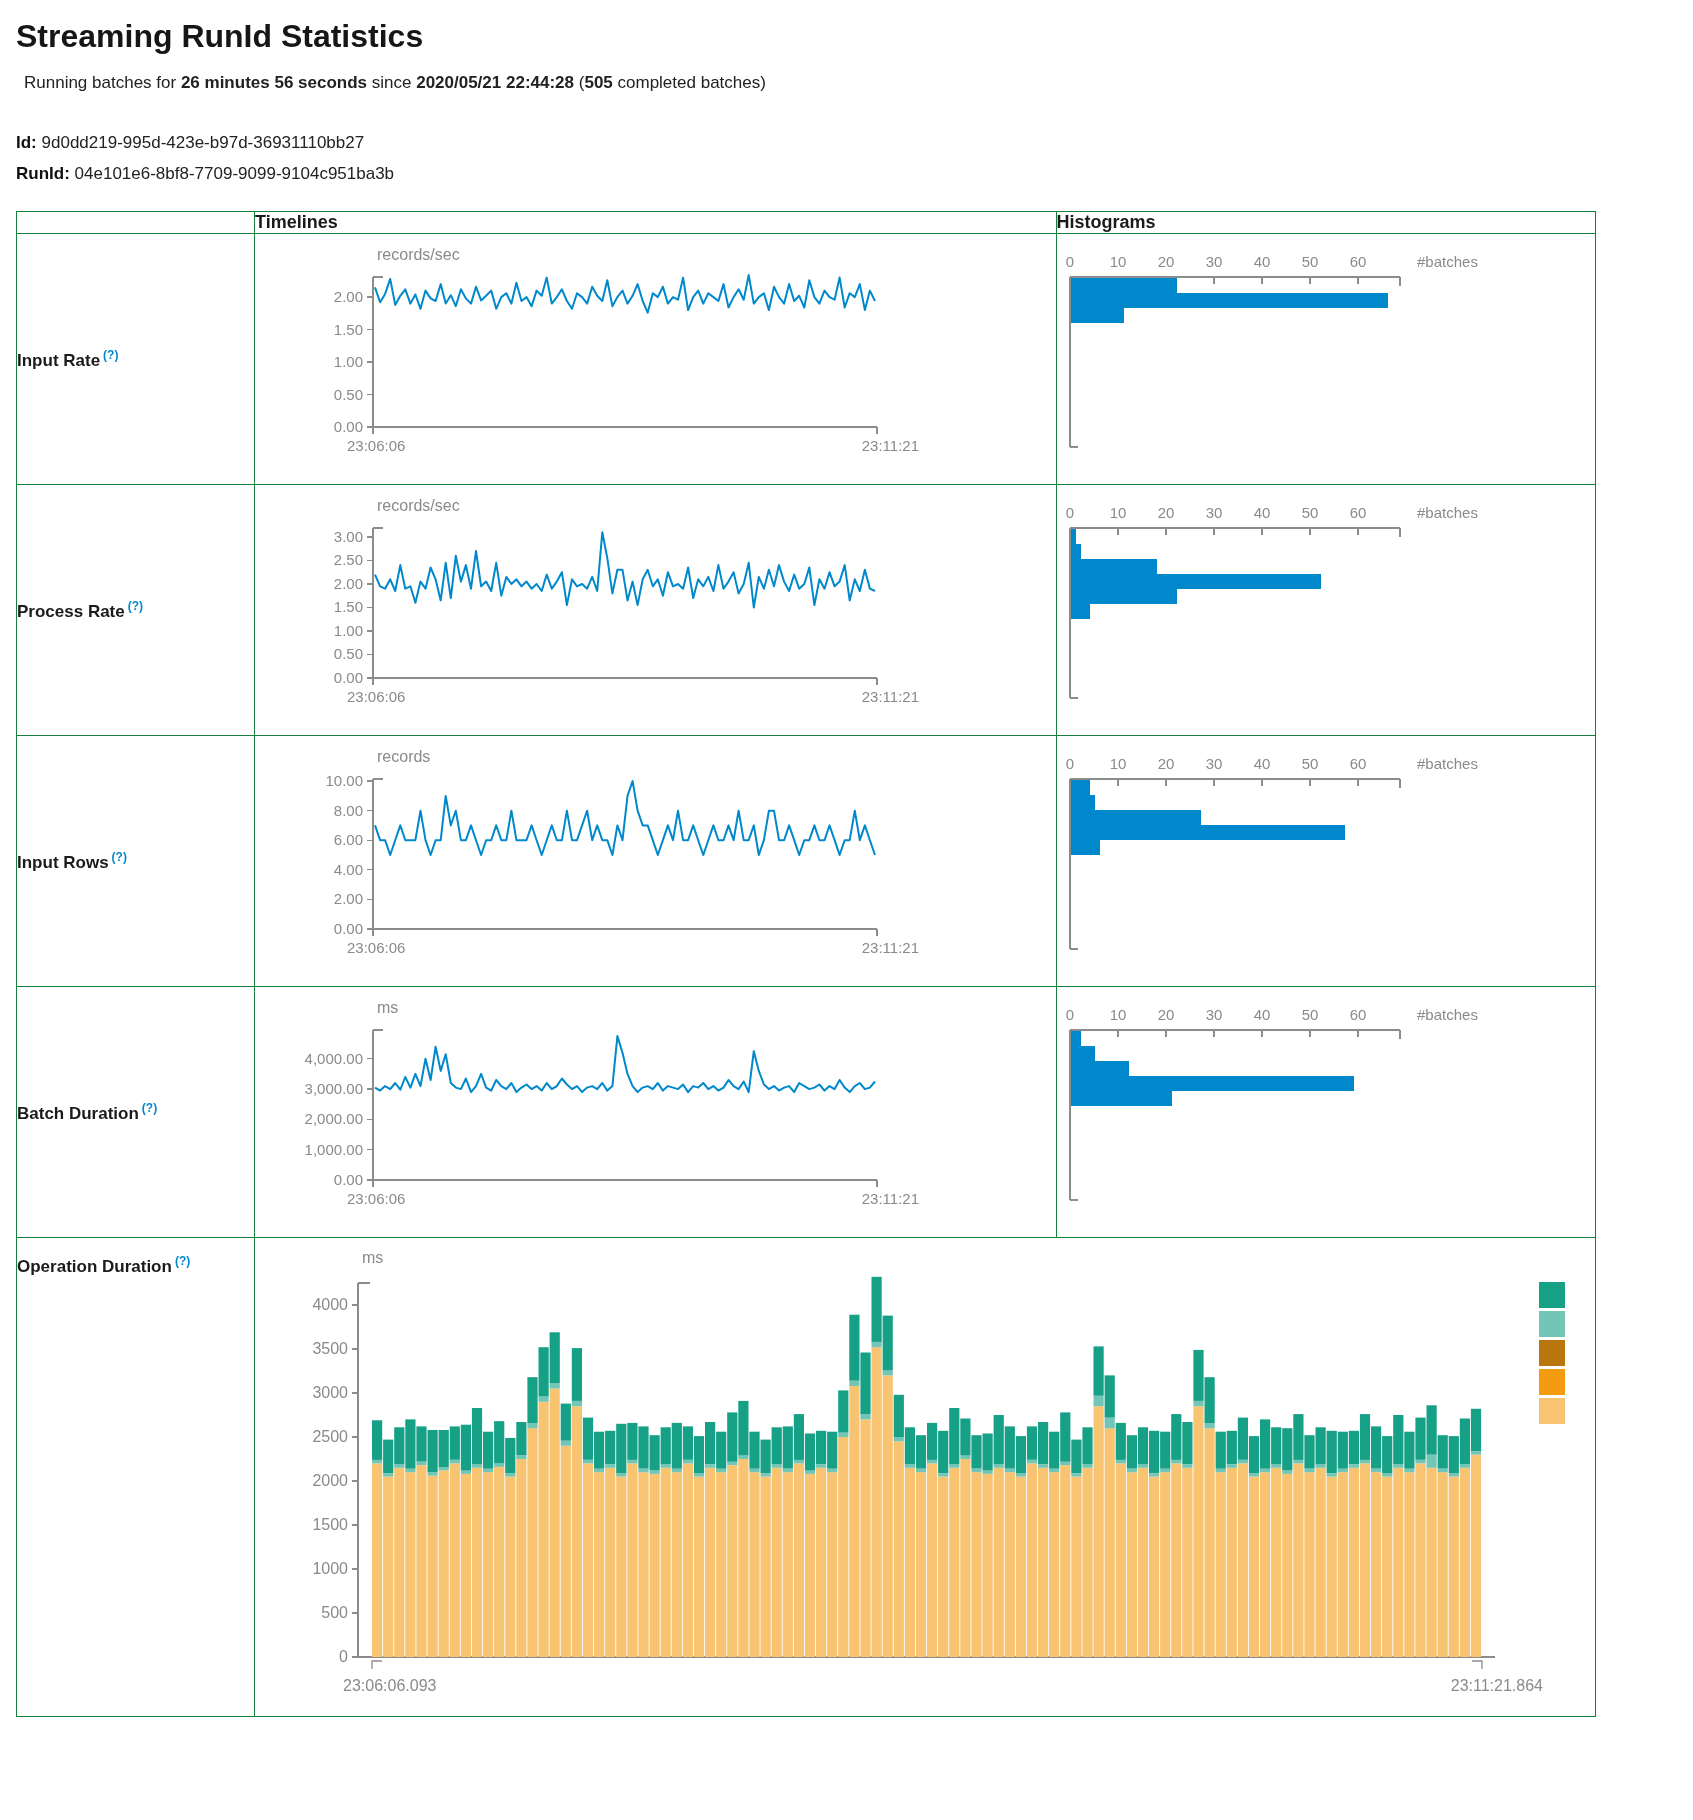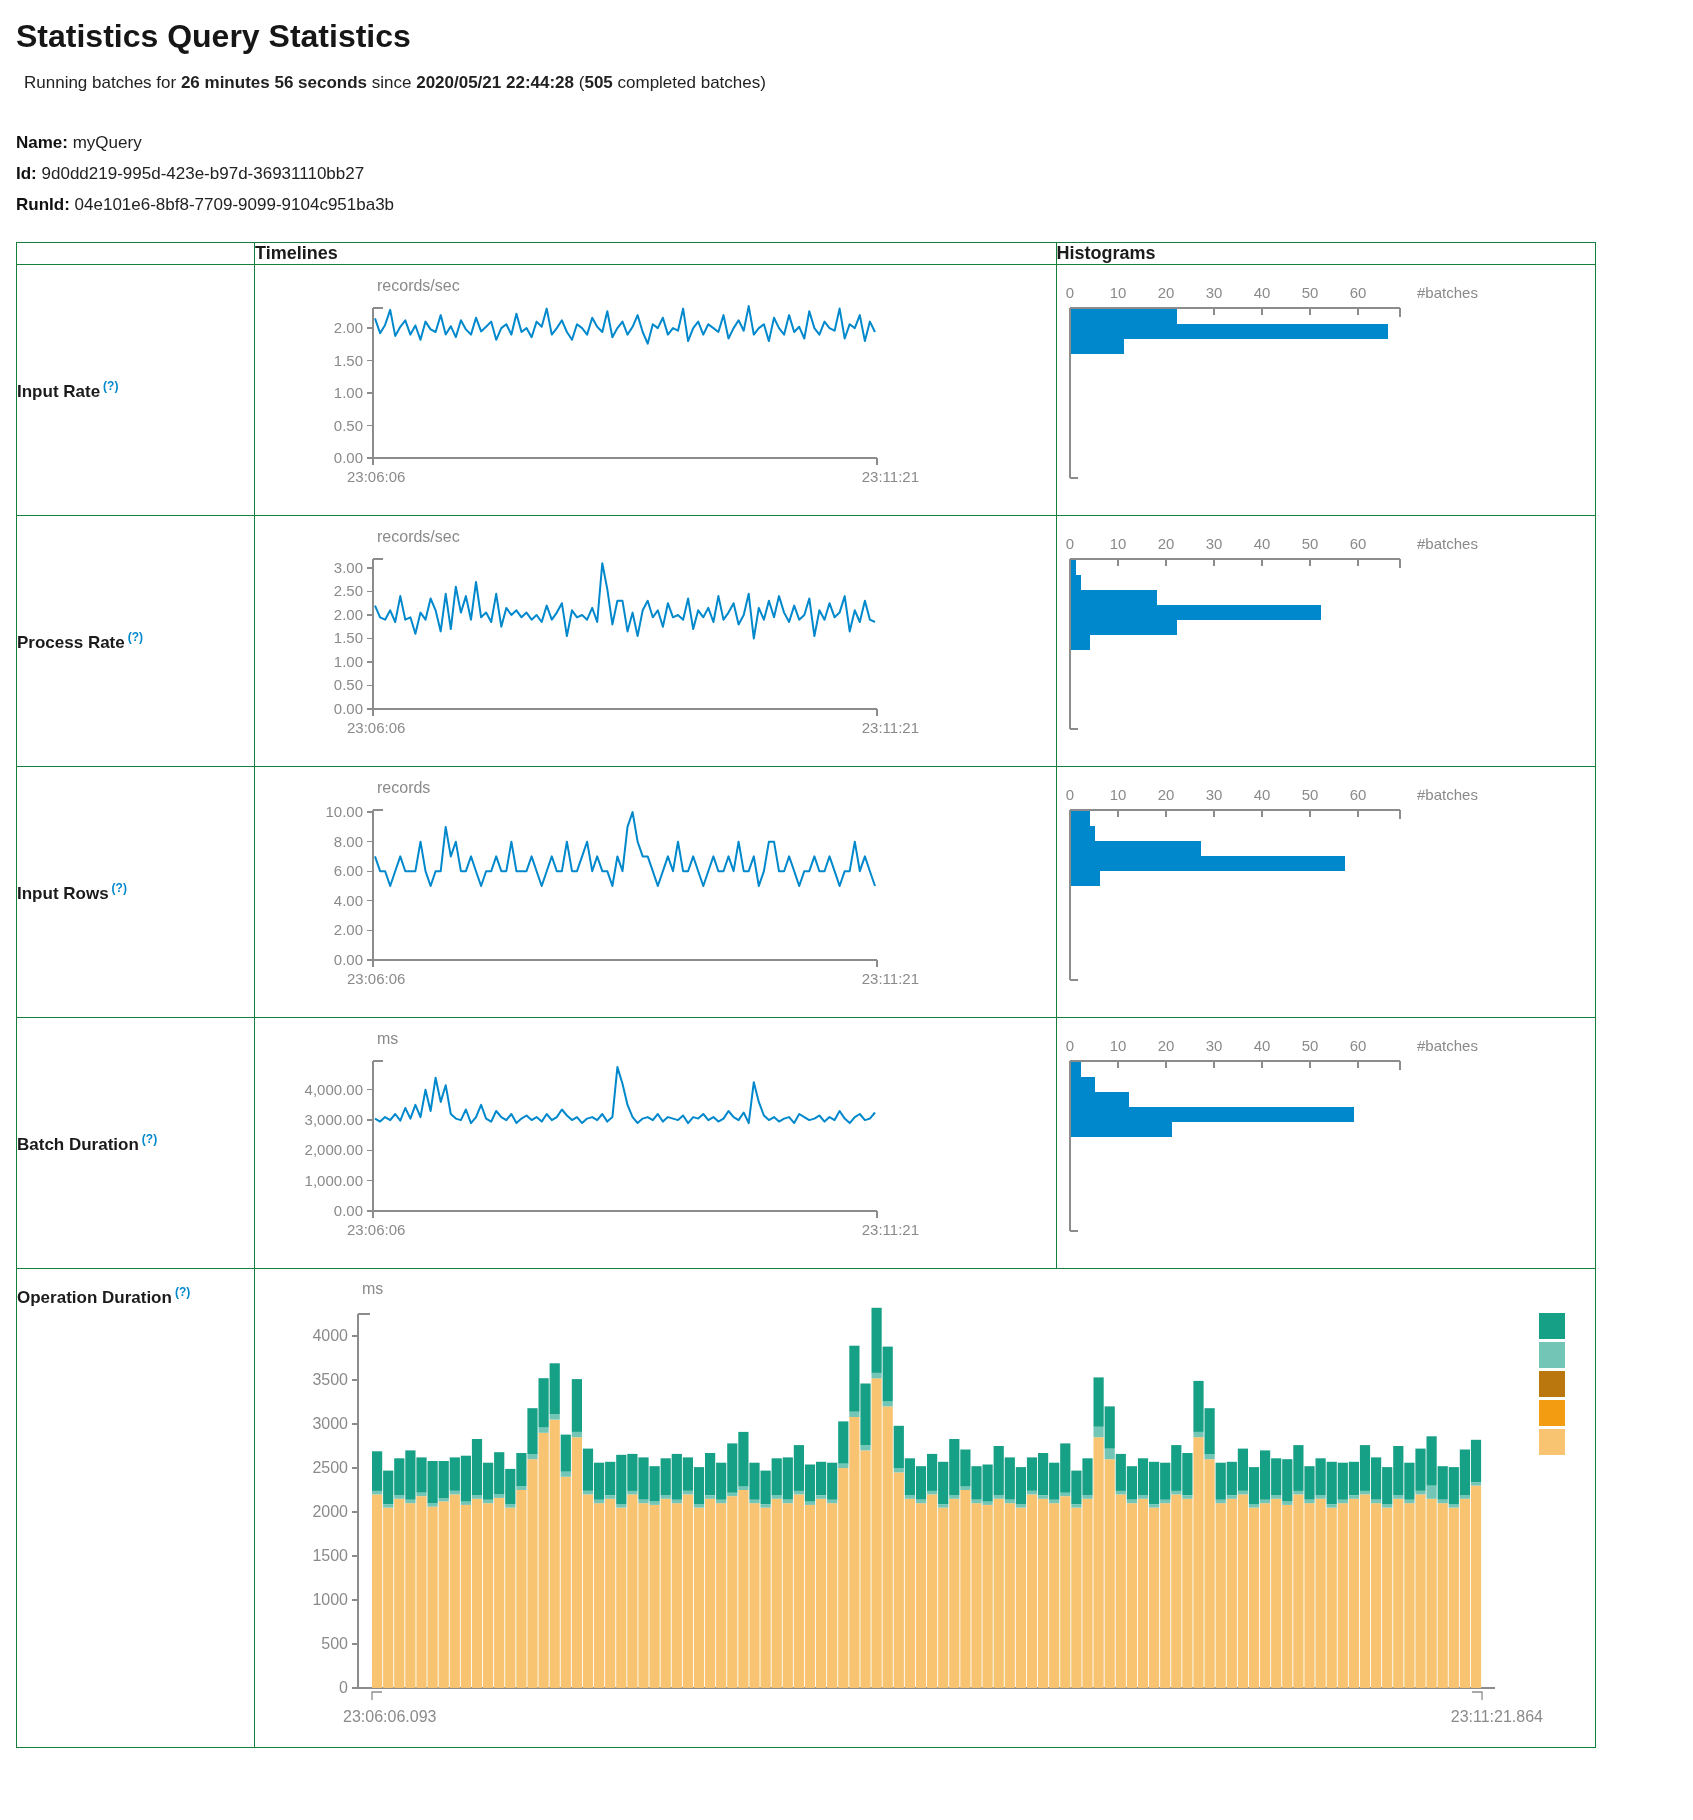--- a/index.html
+++ b/index.html
@@ -17,26 +17,25 @@
   td.tl-cell{width:800px;} td.hg-cell{width:538px;}
   tr.op-row td.label-cell{vertical-align:top;padding-top:16px;}
   sup.help{color:#0088cc;font-size:12px;font-weight:bold;margin-left:3px;}
   svg{display:block;}
   svg text{font-family:"Liberation Sans", sans-serif;}
 </style>
 </head>
 <body>
 <div class="page">
 
-<h1>Statistics Query Statistics</h1>
+<h1>Streaming RunId Statistics</h1>
 
 <p class="subtitle"><span>Running batches for </span><b>26 minutes 56 seconds</b><span> since </span><b>2020/05/21 22:44:28</b><span> (</span><b>505</b><span> completed batches)</span></p>
 
 <div class="query-info">
-  <div><b>Name:</b> <span>myQuery</span></div>
   <div><b>Id:</b> <span>9d0dd219-995d-423e-b97d-36931110bb27</span></div>
   <div><b>RunId:</b> <span>04e101e6-8bf8-7709-9099-9104c951ba3b</span></div>
 </div>
 
 <table class="stats">
   <tbody>
         <tr>
     <td class="label-cell"></td>
     <th class="colhead tl-cell">Timelines</th>
     <th class="colhead hg-cell">Histograms</th>

